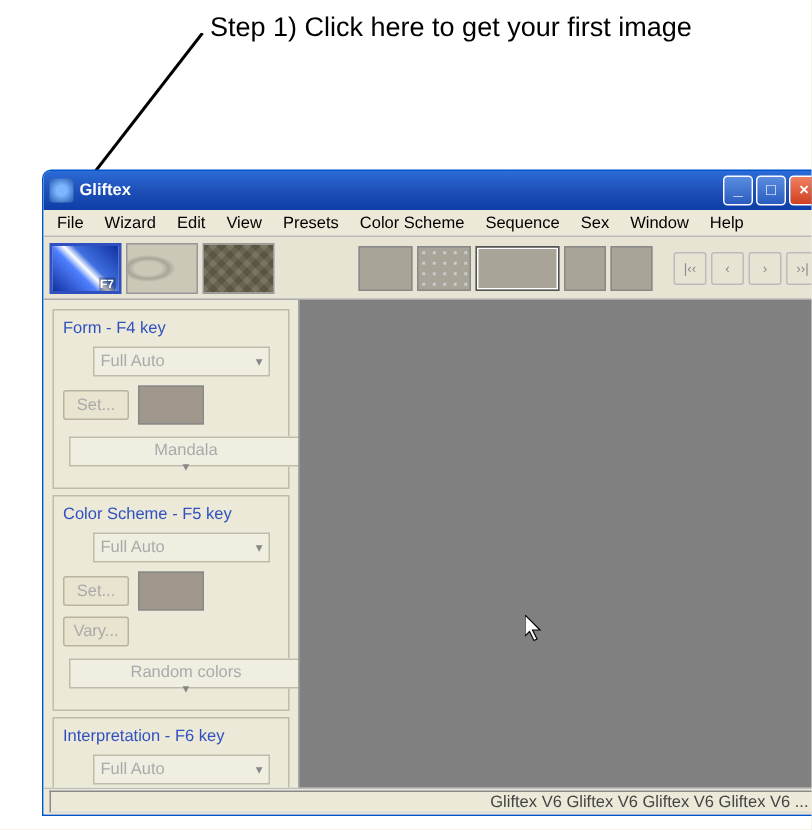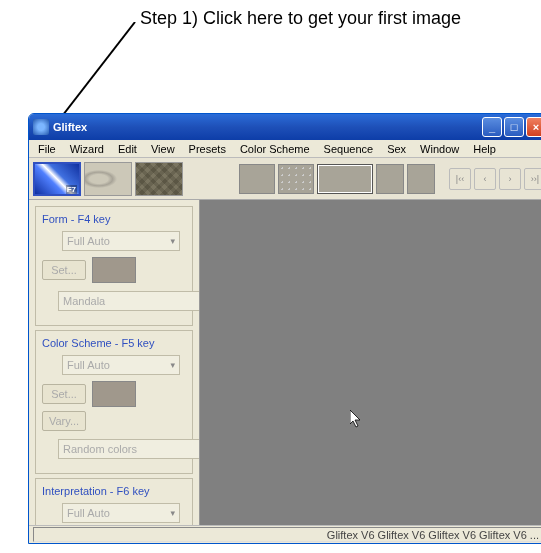--- a/index.html
+++ b/index.html
@@ -34,21 +34,21 @@
 .tb-swatch.sel { border: 1px solid #555; box-shadow: inset 0 0 0 1px #fff; }
 .tb-spacer { flex: 1; }
 .nav-btn { width: 22px; height: 22px; background: #e8e4d4; border: 1px solid #bbb; cursor: pointer; display: flex; align-items: center; justify-content: center; color: #888; font-size: 9px; border-radius: 2px; }
 
 .body-area { display: flex; height: calc(100% - 26px - 18px - 42px - 18px); }
 
 .sidebar { width: 170px; background: #ece9d8; padding: 6px 6px; overflow: hidden; display: flex; flex-direction: column; gap: 4px; }
 .panel { border: 1px solid #c0bca8; padding: 6px 6px 8px 6px; background: #ece9d8; }
 .panel-title { color: #3050c0; margin-bottom: 6px; }
 .dd { width: 118px; height: 20px; border: 1px solid #c0bca8; background: #f0eee0; color: #aaa; padding: 2px 4px; display: flex; align-items: center; justify-content: space-between; margin: 0 0 6px 20px; cursor: pointer; }
-.dd-full { width: 156px; margin-left: 16px; }
+.dd-full { width: 156px; margin-left: 4px; flex-direction: column; }
 .dd-arrow { color: #888; font-size: 9px; }
 .row { display: flex; align-items: center; gap: 6px; }
 .btn-sm { width: 44px; height: 20px; border: 1px solid #b8b4a0; background: #e8e4d0; color: #aaa; cursor: pointer; display: flex; align-items: center; justify-content: center; border-radius: 2px; }
 .swatch-sm { width: 44px; height: 26px; background: #a0988c; border: 1px solid #888; }
 .gap-v { height: 8px; }
 
 .canvas { flex: 1; background: #808080; position: relative; border-left: 1px solid #999; }
 .cursor { position: absolute; top: 210px; left: 150px; color: #fff; font-size: 16px; pointer-events: none; }
 
 .statusbar { height: 18px; background: #ece9d8; border-top: 1px solid #bbb; display: flex; align-items: center; padding: 0 4px; }

